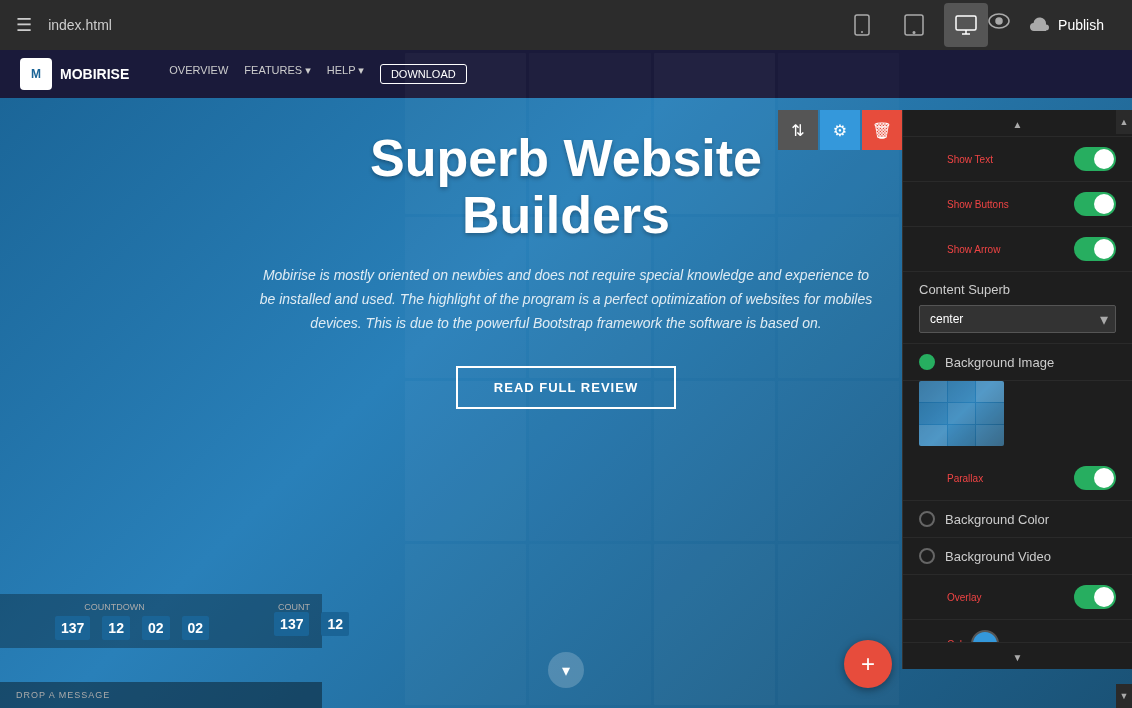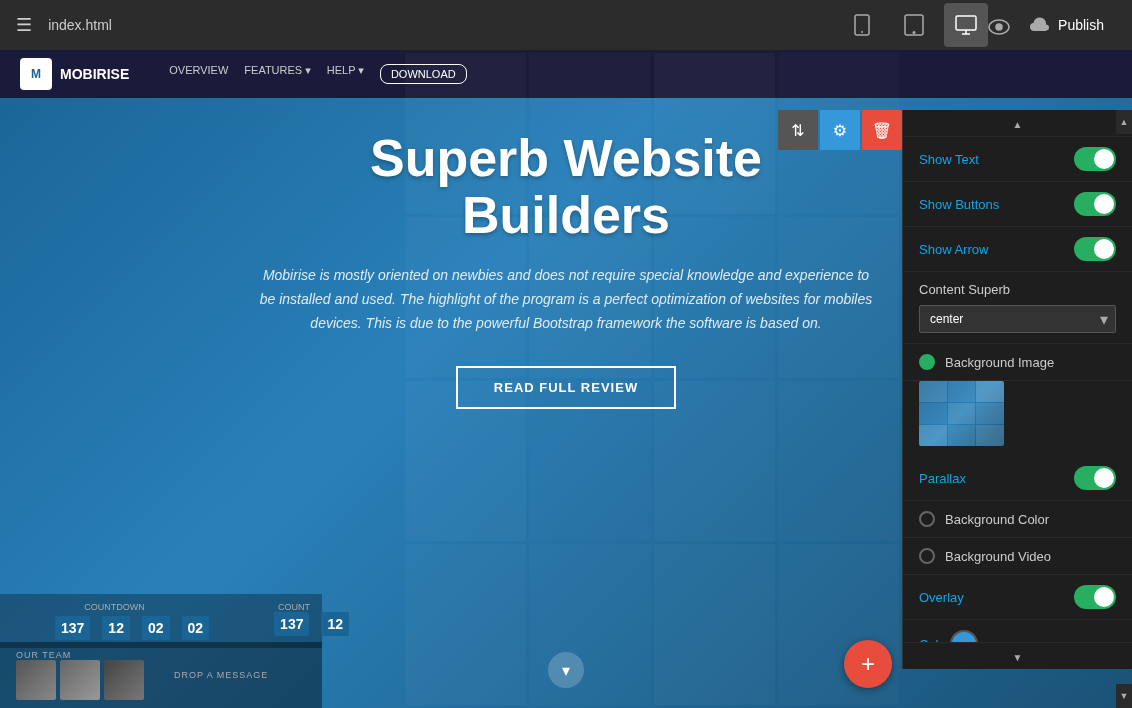--- a/index.html
+++ b/index.html
@@ -16,21 +16,21 @@
       position: relative;
     }
     .topbar-menu-icon { color: #ccc; font-size: 18px; cursor: pointer; margin-right: 16px; }
     .topbar-title { color: #ccc; font-size: 14px; flex: 1; }
     .topbar-device-icons { display: flex; gap: 8px; align-items: center; }
     .device-btn {
       width: 44px; height: 44px; display: flex; align-items: center; justify-content: center;
       cursor: pointer; border-radius: 4px; color: #aaa; font-size: 18px;
     }
     .device-btn.active { background: #555; color: #fff; }
-    .topbar-right { display: flex; align-items: flex-end; gap: 8px; margin-left: auto; }
+    .topbar-right { display: flex; align-items: flex-start; gap: 8px; margin-left: auto; }
     .eye-icon { color: #aaa; font-size: 20px; cursor: pointer; }
     .publish-btn {
       background: #2c2c2c; border: none; color: #fff; font-size: 14px;
       display: flex; align-items: center; gap: 8px; cursor: pointer; padding: 4px 12px;
     }
     .publish-btn .cloud-icon { color: #aaa; font-size: 18px; }
 
     
     .main-area {
       position: relative;
@@ -60,21 +60,21 @@
       width: 32px; height: 32px;
       background: #fff;
       border-radius: 4px;
       display: flex; align-items: center; justify-content: center;
       font-weight: bold; color: #1a6496; font-size: 12px;
     }
     .preview-logo-text { color: #fff; font-size: 14px; font-weight: bold; }
     .preview-nav-links { display: flex; gap: 16px; margin-left: 20px; }
     .preview-nav-link { color: #ccc; font-size: 11px; cursor: pointer; }
     .preview-nav-link.btn {
-      border: 1px solid #fff; color: #fff; padding: 3px 10px; border-radius: 8px;
+      border: 1px solid #fff; color: #fff; padding: 3px 10px; border-radius: 3px;
     }
 
     
     .hero-section {
       padding: 32px 60px;
       color: #fff;
       text-align: center;
       position: relative;
     }
     .hero-title {
@@ -164,22 +164,23 @@
     }
 
     .settings-row {
       display: flex;
       align-items: center;
       justify-content: space-between;
       padding: 10px 16px;
       border-bottom: 1px solid #2a2a2a;
     }
     .settings-label {
-      color: #0ea5e9;
-      font-size: 13px;
+      color: #ef4444;
+      font-size: 10px;
+      margin-left: 28px;
     }
 
     
     .toggle {
       position: relative;
       width: 42px; height: 24px;
       cursor: pointer;
     }
     .toggle-track {
       width: 42px; height: 24px;
@@ -368,28 +369,20 @@
         <div style="color:#aaa;font-size:9px;">COUNT</div>
         <div class="countdown-nums">
           <span class="countdown-num">137</span>
           <span class="countdown-num">12</span>
         </div>
       </div>
     </div>
 
     <div style="position:absolute;bottom:0;left:0;right:810px;background:rgba(0,0,0,0.4);padding:8px 16px;">
       <div style="display:flex;gap:30px;align-items:center;">
-        <div>
-          <div class="team-label">OUR TEAM</div>
-          <div class="team-photos">
-            <div class="team-photo"></div>
-            <div class="team-photo" style="background:linear-gradient(135deg,#666,#999);"></div>
-            <div class="team-photo" style="background:linear-gradient(135deg,#444,#777);"></div>
-          </div>
-        </div>
         <div>
           <div class="team-label">DROP A MESSAGE</div>
         </div>
       </div>
     </div>
 
     <div style="position:absolute;top:0;right:230px;width:500px;height:100%;opacity:0.2;pointer-events:none;display:grid;grid-template-columns:repeat(4,1fr);grid-template-rows:repeat(4,1fr);gap:3px;padding:3px;">
       <div style="background:rgba(255,255,255,0.15);border-radius:1px;"></div>
       <div style="background:rgba(255,255,255,0.12);border-radius:1px;"></div>
       <div style="background:rgba(255,255,255,0.18);border-radius:1px;"></div>

